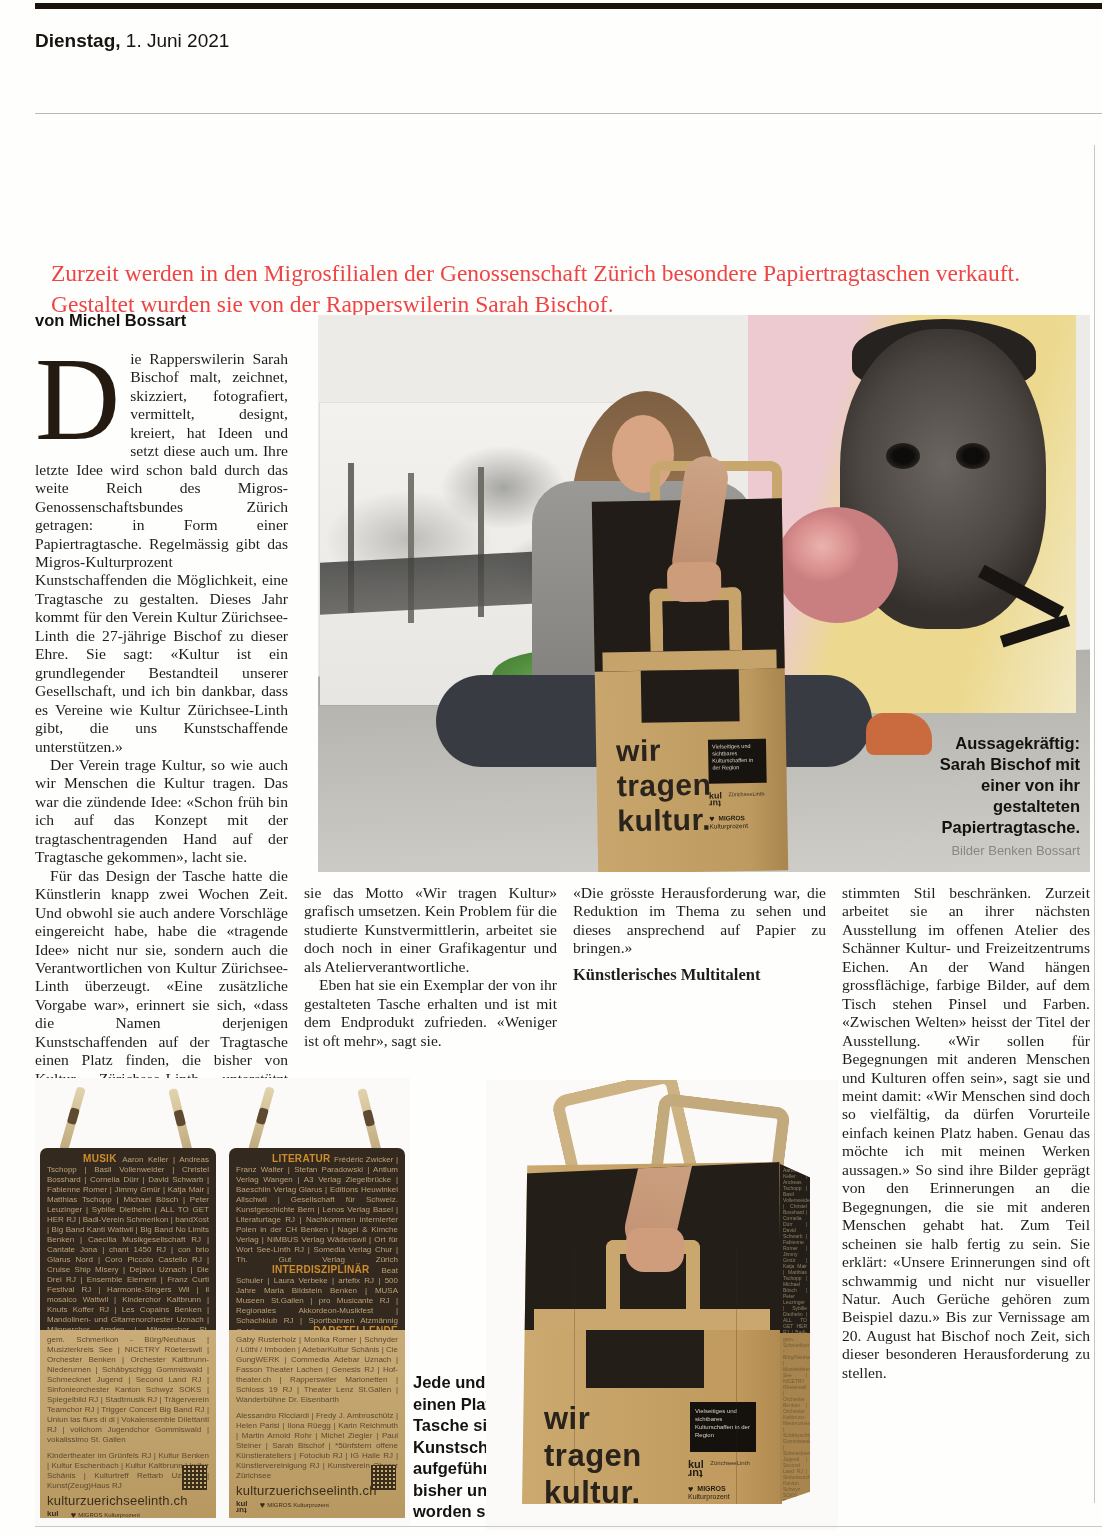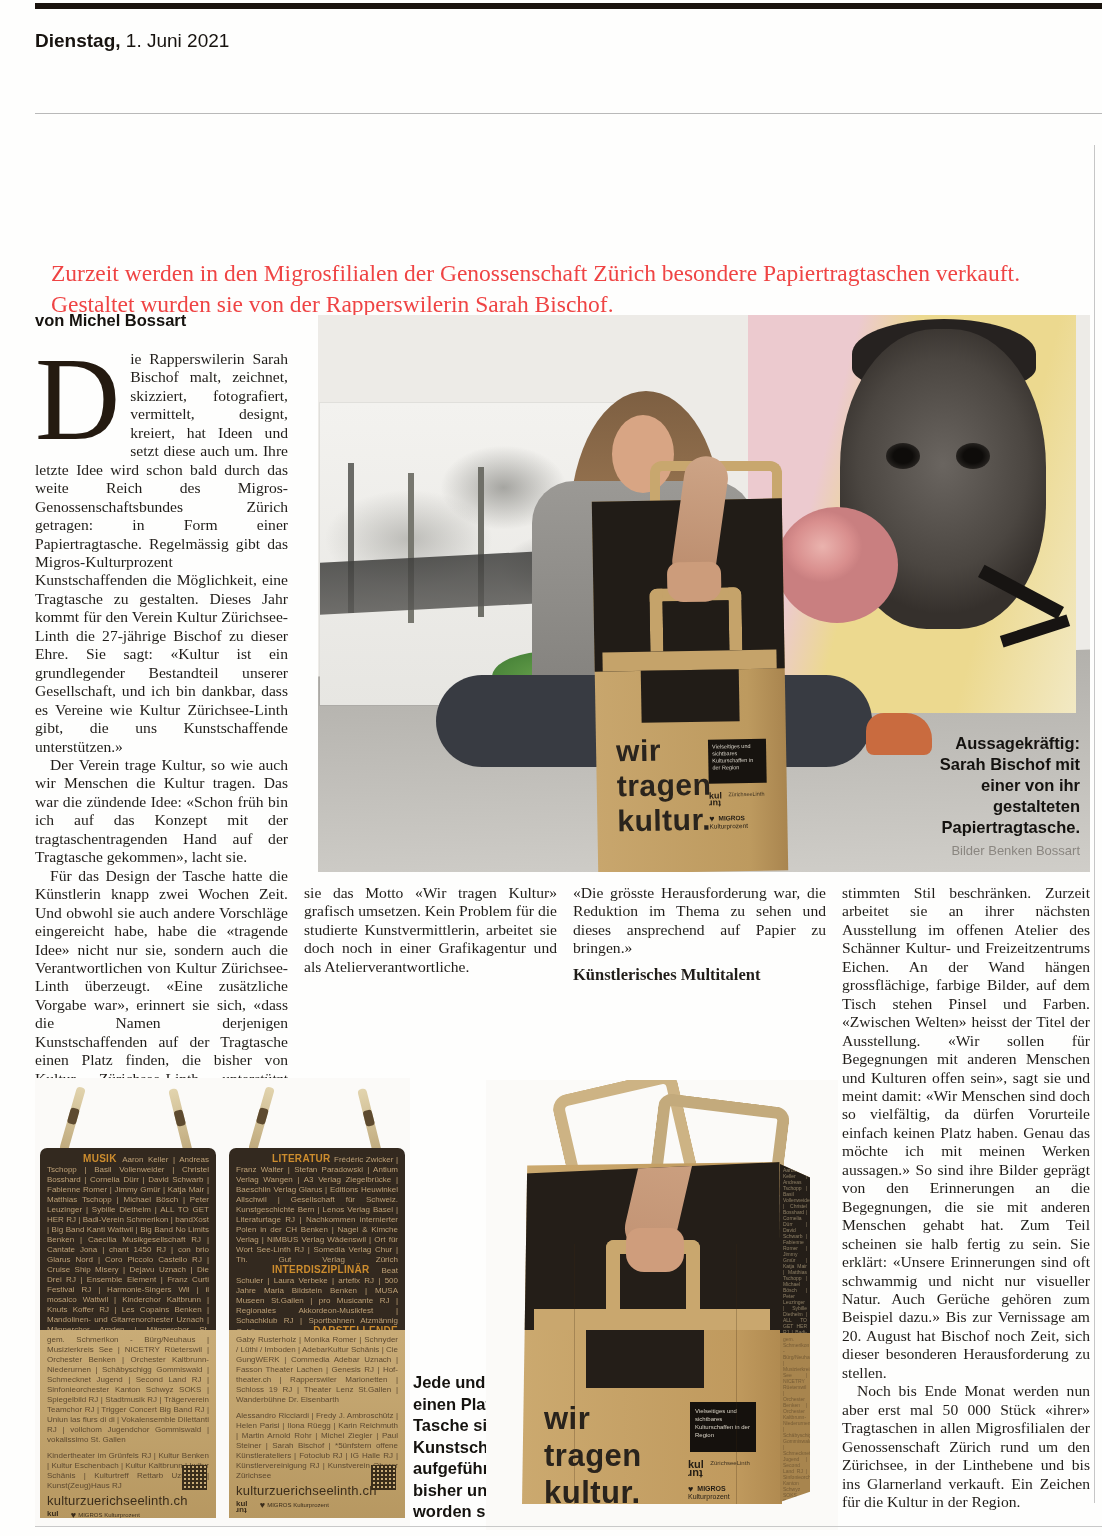--- a/index.html
+++ b/index.html
@@ -208,30 +208,30 @@
       </div>
     </div>
     <div class="photo-caption">
       <div class="cap-text">Aussagekräftig: Sarah Bischof mit einer von ihr gestalteten Papiertragtasche.</div>
       <div class="cap-credit">Bilder Benken Bossart</div>
     </div>
   </div>
 
   <div class="col col2">
     <p>sie das Motto «Wir tragen Kultur» grafisch umsetzen. Kein Problem für die studierte Kunstvermittlerin, arbeitet sie doch noch in einer Grafikagentur und als Atelierverantwortliche.</p>
+    <p class="indent">Eben hat sie ein Exemplar der von ihr gestalteten Tasche erhalten und ist mit dem Endprodukt zufrieden. «Weniger ist oft mehr», sagt sie.</p>
   </div>
 
   <div class="col col3">
     <p>«Die grösste Herausforderung war, die Reduktion im Thema zu sehen und dieses ansprechend auf Papier zu bringen.»</p>
     <p class="subhead">Künstlerisches Multitalent</p>
   </div>
 
   <div class="col col4">
     <p>stimmten Stil beschränken. Zurzeit arbeitet sie an ihrer nächsten Ausstellung im offenen Atelier des Schänner Kultur- und Freizeitzentrums Eichen. An der Wand hängen grossflächige, farbige Bilder, auf dem Tisch stehen Pinsel und Farben. «Zwischen Welten» heisst der Titel der Ausstellung. «Wir sollen für Begegnungen mit anderen Menschen und Kulturen offen sein», sagt sie und meint damit: «Wir Menschen sind doch so vielfältig, da dürfen Vorurteile einfach keinen Platz haben. Genau das möchte ich mit meinen Werken aussagen.» So sind ihre Bilder geprägt von den Erinnerungen an die Begegnungen, die sie mit anderen Menschen gehabt hat. Zum Teil scheinen sie halb fertig zu sein. Sie erklärt: «Unsere Erinnerungen sind oft schwammig und nicht nur visueller Natur. Auch Gerüche gehören zum Beispiel dazu.» Bis zur Vernissage am 20. August hat Bischof noch Zeit, sich dieser besonderen Herausforderung zu stellen.</p>
-    <p class="indent">Noch bis Ende Monat werden nun aber erst mal 50 000 Stück «ihrer» Tragtaschen in allen Migrosfilialen der Genossenschaft Zürich rund um den Zürichsee, in der Linthebene und bis ins Glarnerland verkauft. Ein Zeichen für die Kultur in der Region.</p>
   </div>
 
   <div class="photo-bags">
     <div class="bag bagL">
       <div class="bhandle h1">
           <div class="smudge"></div>
         </div>
       <div class="bhandle h2">
           <div class="smudge"></div>
         </div>

